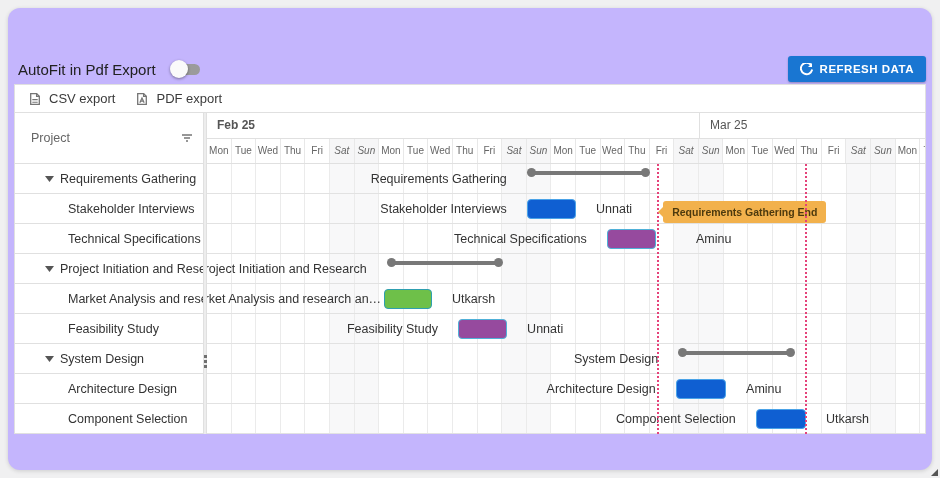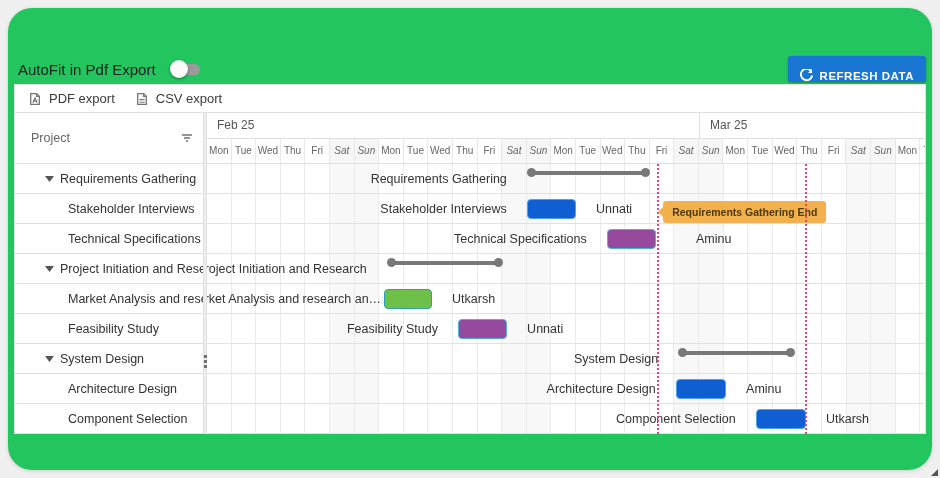--- a/index.html
+++ b/index.html
@@ -5,36 +5,36 @@
   * { margin:0; padding:0; box-sizing:border-box; }
   html,body { width:940px; height:478px; }
   body {
     background:#f0f0f1;
     font-family:"Liberation Sans", sans-serif;
     position:relative; overflow:hidden;
     -webkit-font-smoothing:antialiased;
   }
   .card {
     position:absolute; left:8px; top:8px; width:924px; height:462px;
-    background:#22c55e; border-radius:24px;
+    background:#c4b5fd; border-radius:12px;
     box-shadow:0 1px 4px rgba(0,0,0,.15);
     overflow:hidden;
   }
   
   .topbar {
     position:absolute; left:10px; right:6px; top:44px; height:34px;
     display:flex; align-items:center; justify-content:space-between;
   }
   .autofit { display:flex; align-items:center; gap:14px; }
   .autofit-label { font-size:15px; color:#212121; }
   .switch { position:relative; width:32px; height:14px; cursor:pointer; }
   .switch .track { position:absolute; left:2px; top:2px; width:28px; height:11px; background:#9b9b9b; border-radius:7px; }
   .switch .knob { position:absolute; left:0; top:-2px; width:18px; height:18px; background:#fafafa; border-radius:50%; box-shadow:0 1px 3px rgba(0,0,0,.4); }
   .refresh-btn {
-    display:flex; align-items:flex-end; gap:7px;
+    display:flex; align-items:center; gap:7px;
     background:#1976d2; color:#fff; border:none; border-radius:3px;
     height:26px; padding:0 12px; font-size:11.5px; font-weight:bold; letter-spacing:.5px;
     font-family:"Liberation Sans", sans-serif; cursor:pointer;
     box-shadow:0 1px 2px rgba(0,0,0,.25);
   }
   
   .gantt {
     position:absolute; left:6px; right:6px; top:76px; height:350px;
     border:1px solid #e0e0e0; background:#fff;
   }
@@ -125,35 +125,35 @@
     </button>
   </div>
 
   <div class="gantt">
     <div class="toolbar" id="toolbar">
         <button class="tb-btn">
           <span>
             <svg width="14" height="14" viewBox="0 0 13 13">
               <path d="M2.5 1.5 h5.5 l2.5 2.5 v7.5 h-8 z" fill="none" stroke="#757575" stroke-width="1.2"></path>
               <path d="M8 1.5 v2.5 h2.5" fill="none" stroke="#757575" stroke-width="1.2"></path>
-              <path d="M4.5 10 l2-4.5 2 4.5 M5.3 8.5 h2.4" stroke="#757575" stroke-width="1.1" fill="none"></path>
+              <line x1="4" y1="7" x2="9" y2="7" stroke="#757575" stroke-width="1.1"></line>
+              <line x1="4" y1="9.5" x2="9" y2="9.5" stroke="#757575" stroke-width="1.1"></line>
             </svg>
           </span>
-          <span>PDF export</span>
+          <span>CSV export</span>
         </button>
         <button class="tb-btn">
           <span>
             <svg width="14" height="14" viewBox="0 0 13 13">
               <path d="M2.5 1.5 h5.5 l2.5 2.5 v7.5 h-8 z" fill="none" stroke="#757575" stroke-width="1.2"></path>
               <path d="M8 1.5 v2.5 h2.5" fill="none" stroke="#757575" stroke-width="1.2"></path>
-              <line x1="4" y1="7" x2="9" y2="7" stroke="#757575" stroke-width="1.1"></line>
-              <line x1="4" y1="9.5" x2="9" y2="9.5" stroke="#757575" stroke-width="1.1"></line>
+              <path d="M4.5 10 l2-4.5 2 4.5 M5.3 8.5 h2.4" stroke="#757575" stroke-width="1.1" fill="none"></path>
             </svg>
           </span>
-          <span>CSV export</span>
+          <span>PDF export</span>
         </button>
       </div>
     <div class="gantt-body">
 
       <div class="grid-pane">
         <div class="grid-header">
           <span>Project</span>
           <span>
             <svg width="12" height="12" viewBox="0 0 12 12">
                 <g stroke="#757575" stroke-width="1.4">
@@ -213,21 +213,21 @@
       <div class="splitter">
         <div class="sp-handle">
             <i></i>
             <i></i>
             <i></i>
           </div>
       </div>
 
       <div class="chart-pane">
         <div class="tl-months" id="tl-months">
-            <div class="tl-month" style="width: 539px;">Feb 25</div>
+            <div class="tl-month" style="width: 539px; font-weight: bold;">Feb 25</div>
             <div class="tl-month" style="width: 270.6px;">Mar 25</div>
           </div>
         <div class="tl-days" id="tl-days">
             <div class="tl-day" style="width: 24.6px;">Mon</div>
             <div class="tl-day" style="width: 24.6px;">Tue</div>
             <div class="tl-day" style="width: 24.6px;">Wed</div>
             <div class="tl-day" style="width: 24.6px;">Thu</div>
             <div class="tl-day" style="width: 24.6px;">Fri</div>
             <div class="tl-day weekend" style="width: 24.6px;">Sat</div>
             <div class="tl-day weekend" style="width: 24.6px;">Sun</div>

